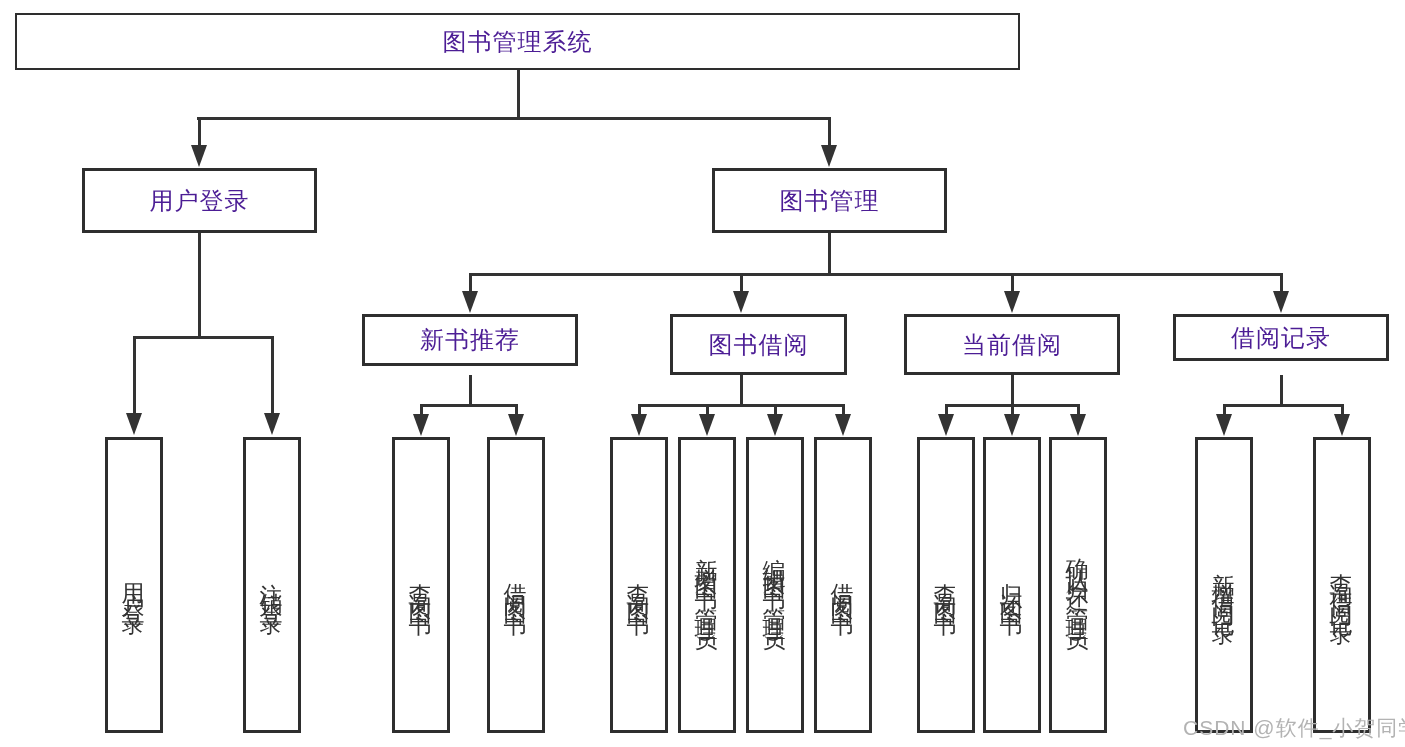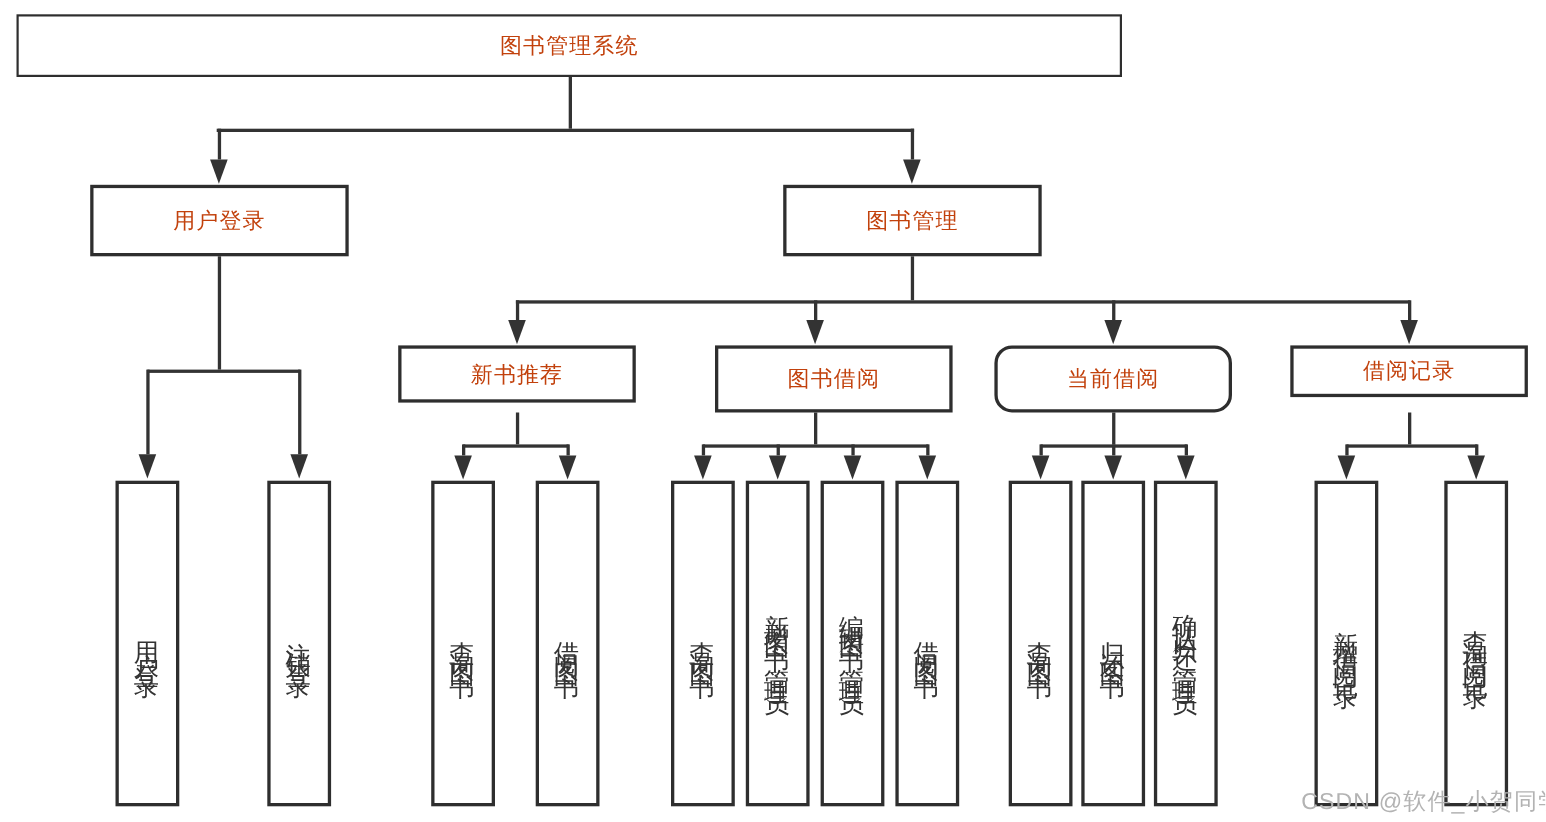--- a/index.html
+++ b/index.html
@@ -17,22 +17,22 @@
   }
   
   .hbox {
     position: absolute;
     box-sizing: border-box;
     border: 3px solid #2e2e2e;
     background: #ffffff;
     display: flex;
     align-items: center;
     justify-content: center;
-    font-size: 20px;
-    color: #c2410c;
+    font-size: 24px;
+    color: #4c1d95;
     letter-spacing: 1px;
   }
   .hbox.root { border-width: 2px; }
   
   .vbox {
     position: absolute;
     box-sizing: border-box;
     border: 3px solid #2e2e2e;
     background: #ffffff;
     width: 58px;
@@ -106,24 +106,24 @@
   <div class="vln" style="left:740px;  top:273px; height:18px;"></div>
   <div class="ar" style="left:733px;  top:291px;"></div>
   <div class="vln" style="left:1011px; top:273px; height:18px;"></div>
   <div class="ar" style="left:1004px; top:291px;"></div>
   <div class="vln" style="left:1280px; top:273px; height:18px;"></div>
   <div class="ar" style="left:1273px; top:291px;"></div>
 
   <div class="hbox" style="left:362px; top:314px; width:216px; height:52px;">
     <span>新书推荐</span>
   </div>
-  <div class="hbox" style="left:650px; top:314px; width:216px; height:61px;">
+  <div class="hbox" style="left:670px; top:314px; width:177px; height:61px;">
     <span>图书借阅</span>
   </div>
-  <div class="hbox" style="left:904px; top:314px; width:216px; height:61px;border-radius:16px;">
+  <div class="hbox" style="left:904px; top:314px; width:216px; height:61px;">
     <span>当前借阅</span>
   </div>
   <div class="hbox" style="left:1173px; top:314px; width:216px; height:47px;">
     <span>借阅记录</span>
   </div>
 
   <div class="vln" style="left:469px; top:375px; height:29px;"></div>
   <div class="hln" style="left:421px; top:404px; width:96px;"></div>
   <div class="vln" style="left:420px; top:404px; height:10px;"></div>
   <div class="ar" style="left:413px; top:414px;"></div>

